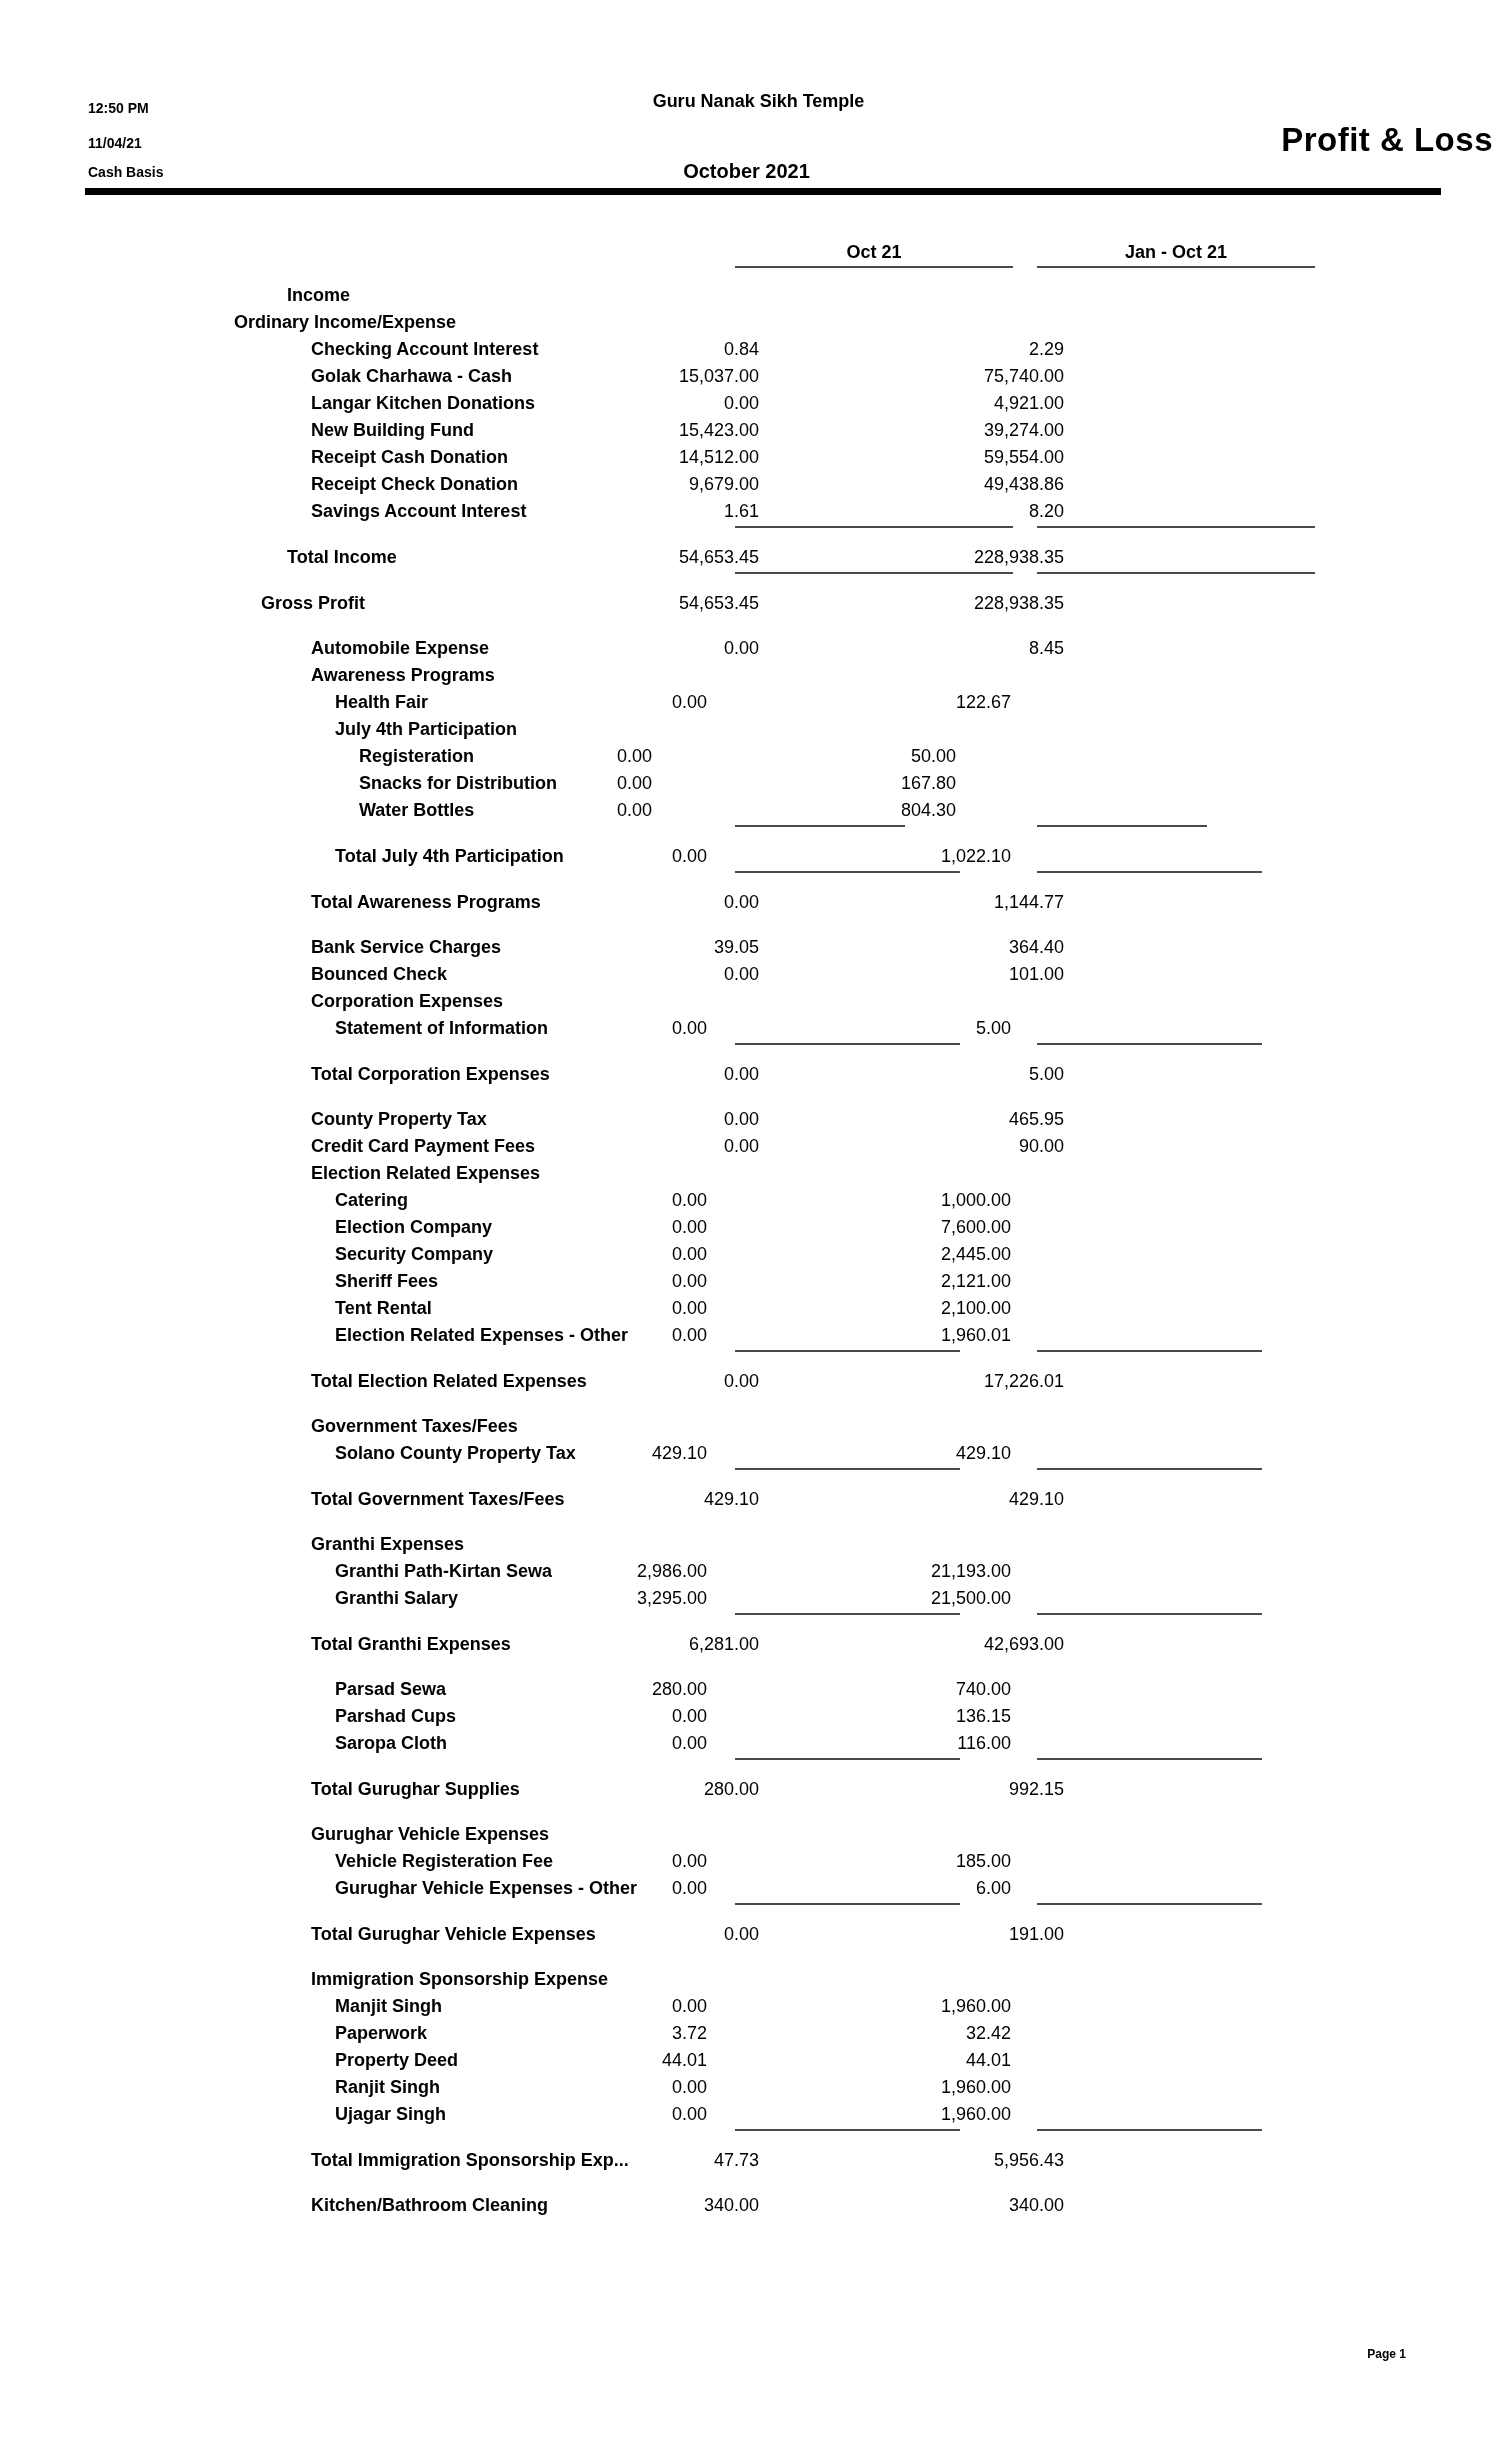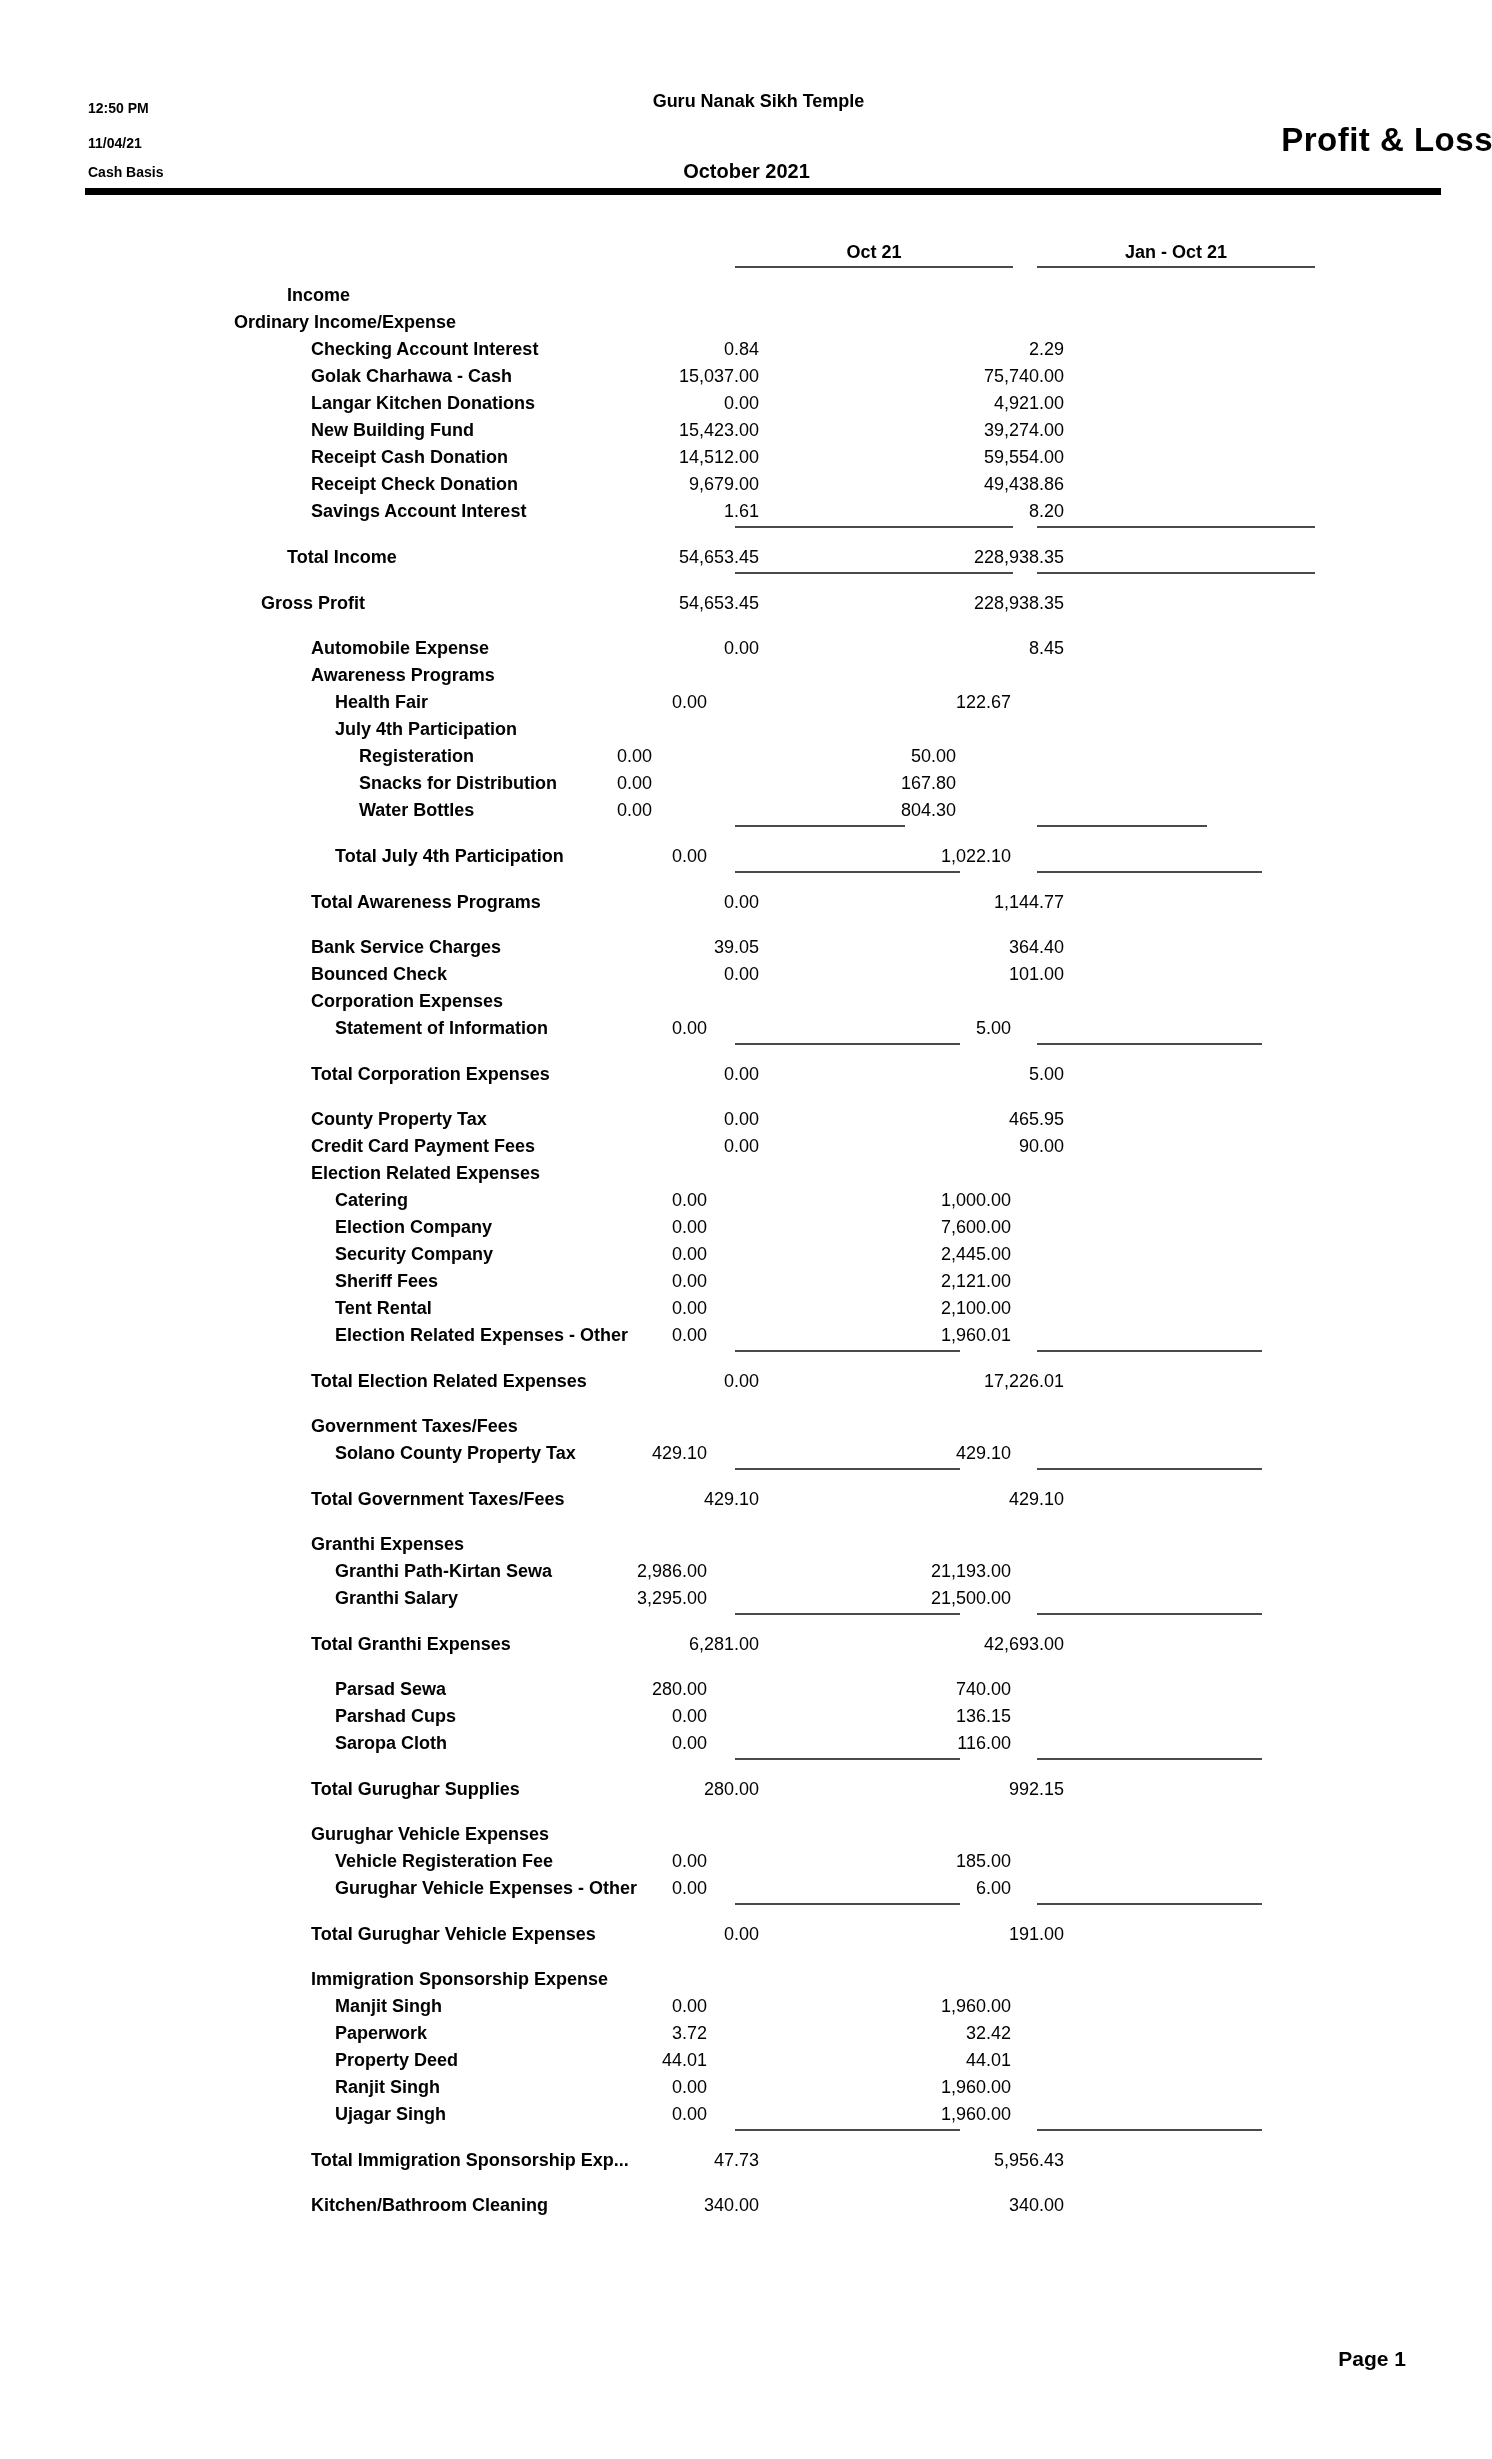--- a/index.html
+++ b/index.html
@@ -15,21 +15,21 @@
   #meta-date{top:135px;}
   #meta-basis{top:164px;}
   
   .ctr{left:0;width:1493px;text-align:center;}
   #org-name{top:91px;font-size:18px;font-weight:bold;margin-left:12px;}
   #report-title{top:121px;font-size:33px;font-weight:bold;letter-spacing:0.5px;text-align:right;}
   #report-period{top:160px;font-size:20px;font-weight:bold;}
   
   #thick-rule{top:188px;left:85px;width:1356px;height:6.7px;background:#000;}
   
-  #page-number{top:2347px;right:87px;font-size:21px;font-weight:bold;}
+  #page-number{top:2347px;right:87px;font-size:12px;font-weight:bold;}
   
   #report-body{position:absolute;top:240px;left:0;width:1242px;padding-left:16px;}
   .colhead{position:relative;height:25px;}
   .colhead span{position:absolute;top:1.9px;width:278px;text-align:center;font-size:18px;font-weight:bold;}
   .colhead .oct{left:719px;}
   .colhead .jan{left:1021px;}
   .row{position:relative;height:27px;}
   .lbl{position:absolute;top:50%;transform:translateY(-50%);font-size:18px;font-weight:bold;white-space:nowrap;}
   .lv0{left:218px}.lvg{left:245px}.lv1{left:271px}.lv2{left:295px}.lv3{left:319px}.lv4{left:343px}
   .val{position:absolute;top:50%;transform:translateY(-50%);font-size:18px;font-weight:normal;white-space:nowrap;}

